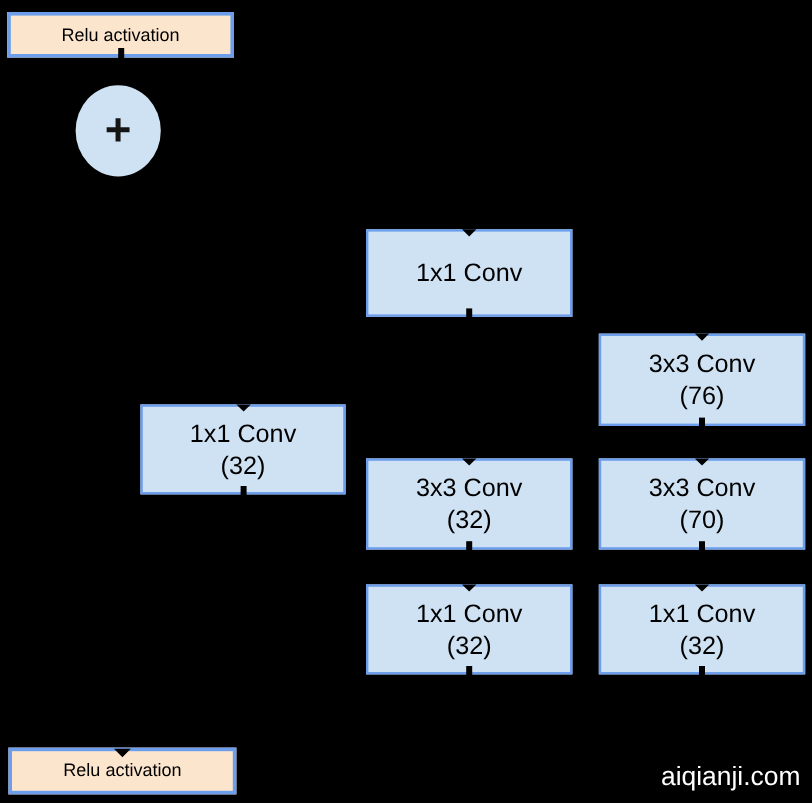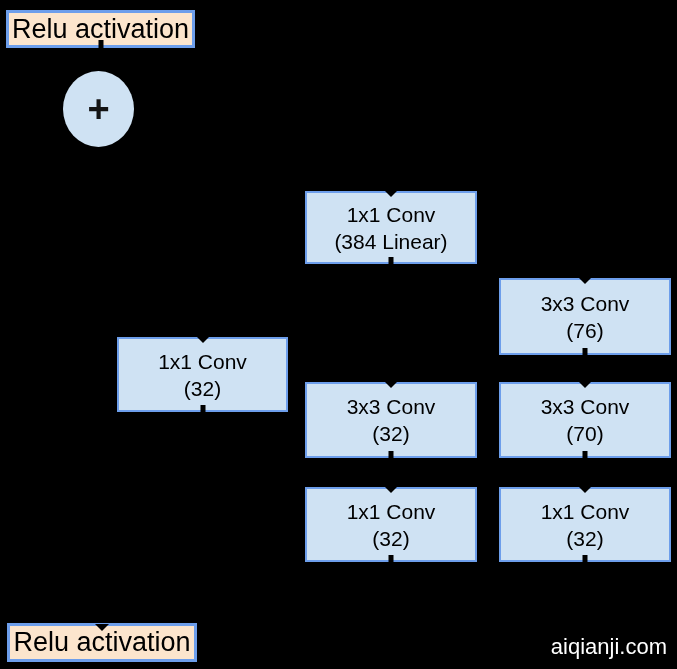--- a/index.html
+++ b/index.html
@@ -56,21 +56,21 @@
     left: 50%;
     transform: translateX(-50%);
     width: 5px;
     height: 8px;
     background: #000;
   }
 
   .relu-box {
     background: var(--relu-fill, #fce5cd);
     border: 3px solid var(--relu-border, #6d9eeb);
-    font-size: 27px;
+    font-size: 15px;
   }
   #relu-top::after {
     content: "";
     position: absolute;
     bottom: -4px;
     left: 50%;
     transform: translateX(-50%);
     width: 5px;
     height: 9px;
     background: #000;
@@ -128,21 +128,20 @@
   <div class="node relu-box" id="relu-top">
     <span>Relu activation</span>
   </div>
 
   <div class="node add-circle" id="add-circle">
     <span class="plus">+</span>
   </div>
 
   <div class="node conv-box" id="conv-384">
     <span>1x1 Conv</span>
-    <span>(384 Linear)</span>
   </div>
 
   <div class="node conv-box" id="conv-64">
     <span>3x3 Conv</span>
     <span>(76)</span>
   </div>
 
   <div class="node conv-box" id="conv-32-left">
     <span>1x1 Conv</span>
     <span>(32)</span>

